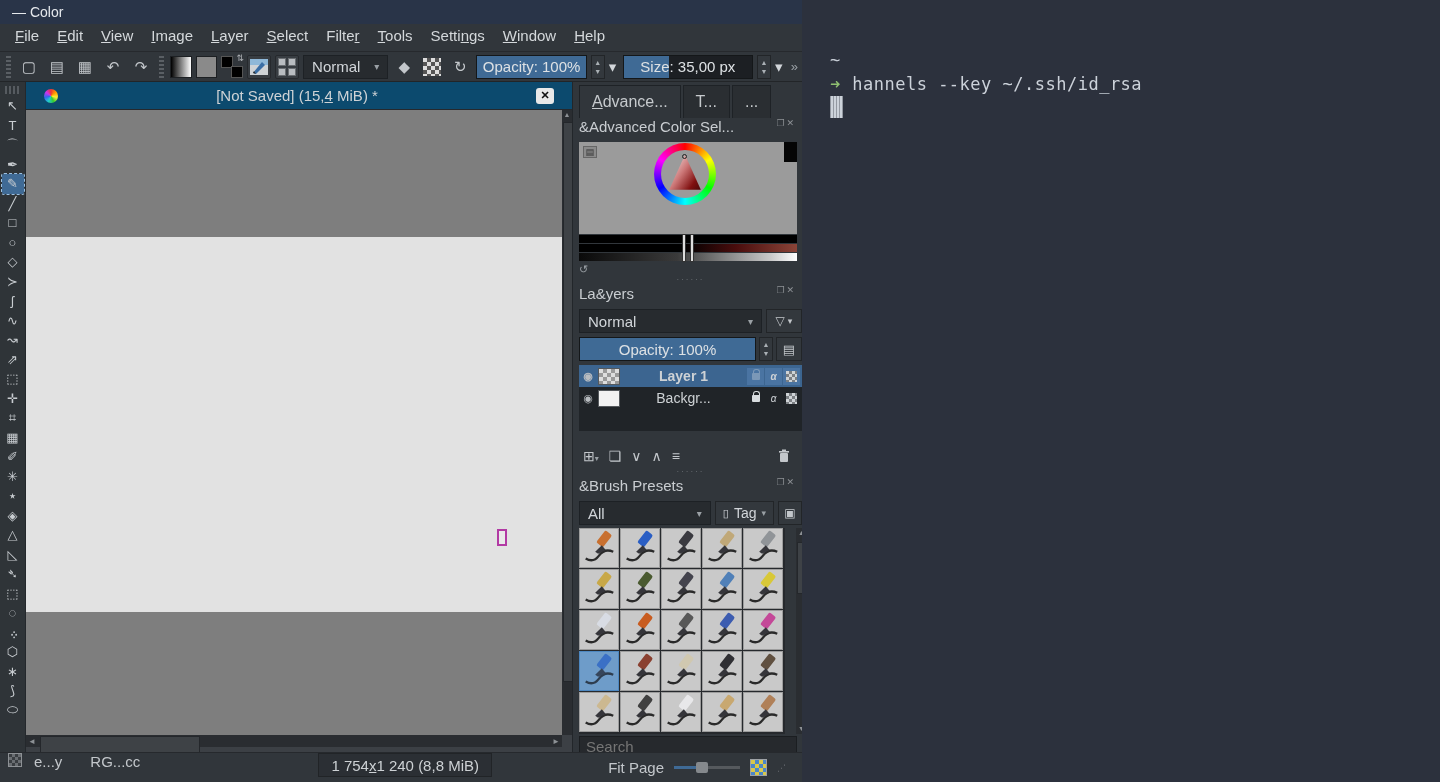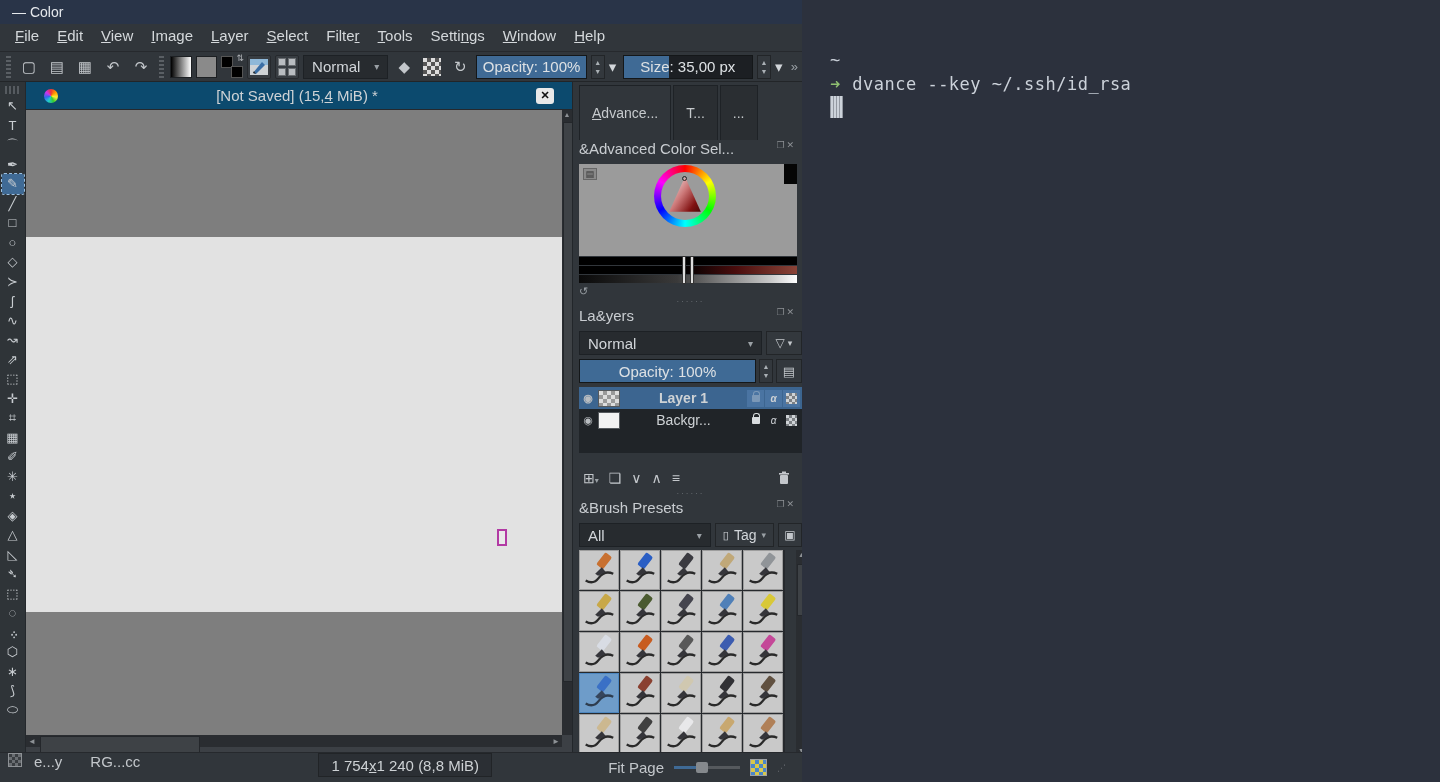--- a/index.html
+++ b/index.html
@@ -90,21 +90,21 @@
   .hscroll .arr { width:12px; color:#8d9195; font-size:8px; text-align:center; }
   .hscroll .track { position:relative; flex:1; height:100%; }
   .hscroll .thumb { position:absolute; left:2px; top:1px; bottom:1px; width:160px;
     background:#3e4246; border:1px solid #24272b; }
 
   
   .dockers { position:absolute; left:572px; top:82px; width:230px; height:670px; background:#31363b;
     border-left:1px solid #22262a; padding-left:6px; color:#c8ccd0; }
   .tabs { display:flex; gap:2px; align-items:flex-end; }
   .tab { background:#2a2e32; border:1px solid #1e2226; border-bottom:none; color:#c6cacd;
-    font-size:14px; padding:19px 12px; white-space:nowrap; }
+    font-size:16px; padding:7px 12px; white-space:nowrap; }
   .tab.sel { background:#31363b; }
   .docker-title { display:flex; align-items:flex-start; font-size:15px; color:#c9cdd1; height:22px; }
   .docker-title .dticons { margin-left:auto; margin-right:6px; font-size:9px; color:#8d9195;
     letter-spacing:2px; }
   .rsdots { text-align:center; color:#6a6f74; font-size:8px; letter-spacing:2px; height:8px;
     line-height:6px; }
 
   
   .acs { position:relative; width:218px; height:92px; background:#9b9b9b; margin-top:2px; }
   .acs .cfg { position:absolute; left:4px; top:4px; width:14px; height:12px; background:#8a8a8a;
@@ -693,18 +693,18 @@
         <span class="canvas-only-btn"></span>
         <span class="grip">⋰</span>
       </span>
     </div>
   </div>
 
   <div class="terminal">
     <div class="t-line1">~</div>
     <div class="t-line2">
       <span class="t-prompt">➜</span>
-      <span class="t-cmd">dvance --key ~/.ssh/id_rsa</span>
+      <span class="t-cmd">hannels --key ~/.ssh/id_rsa</span>
     </div>
     <div class="t-cursor"></div>
   </div>
 
 </div>
 
 </body></html>

